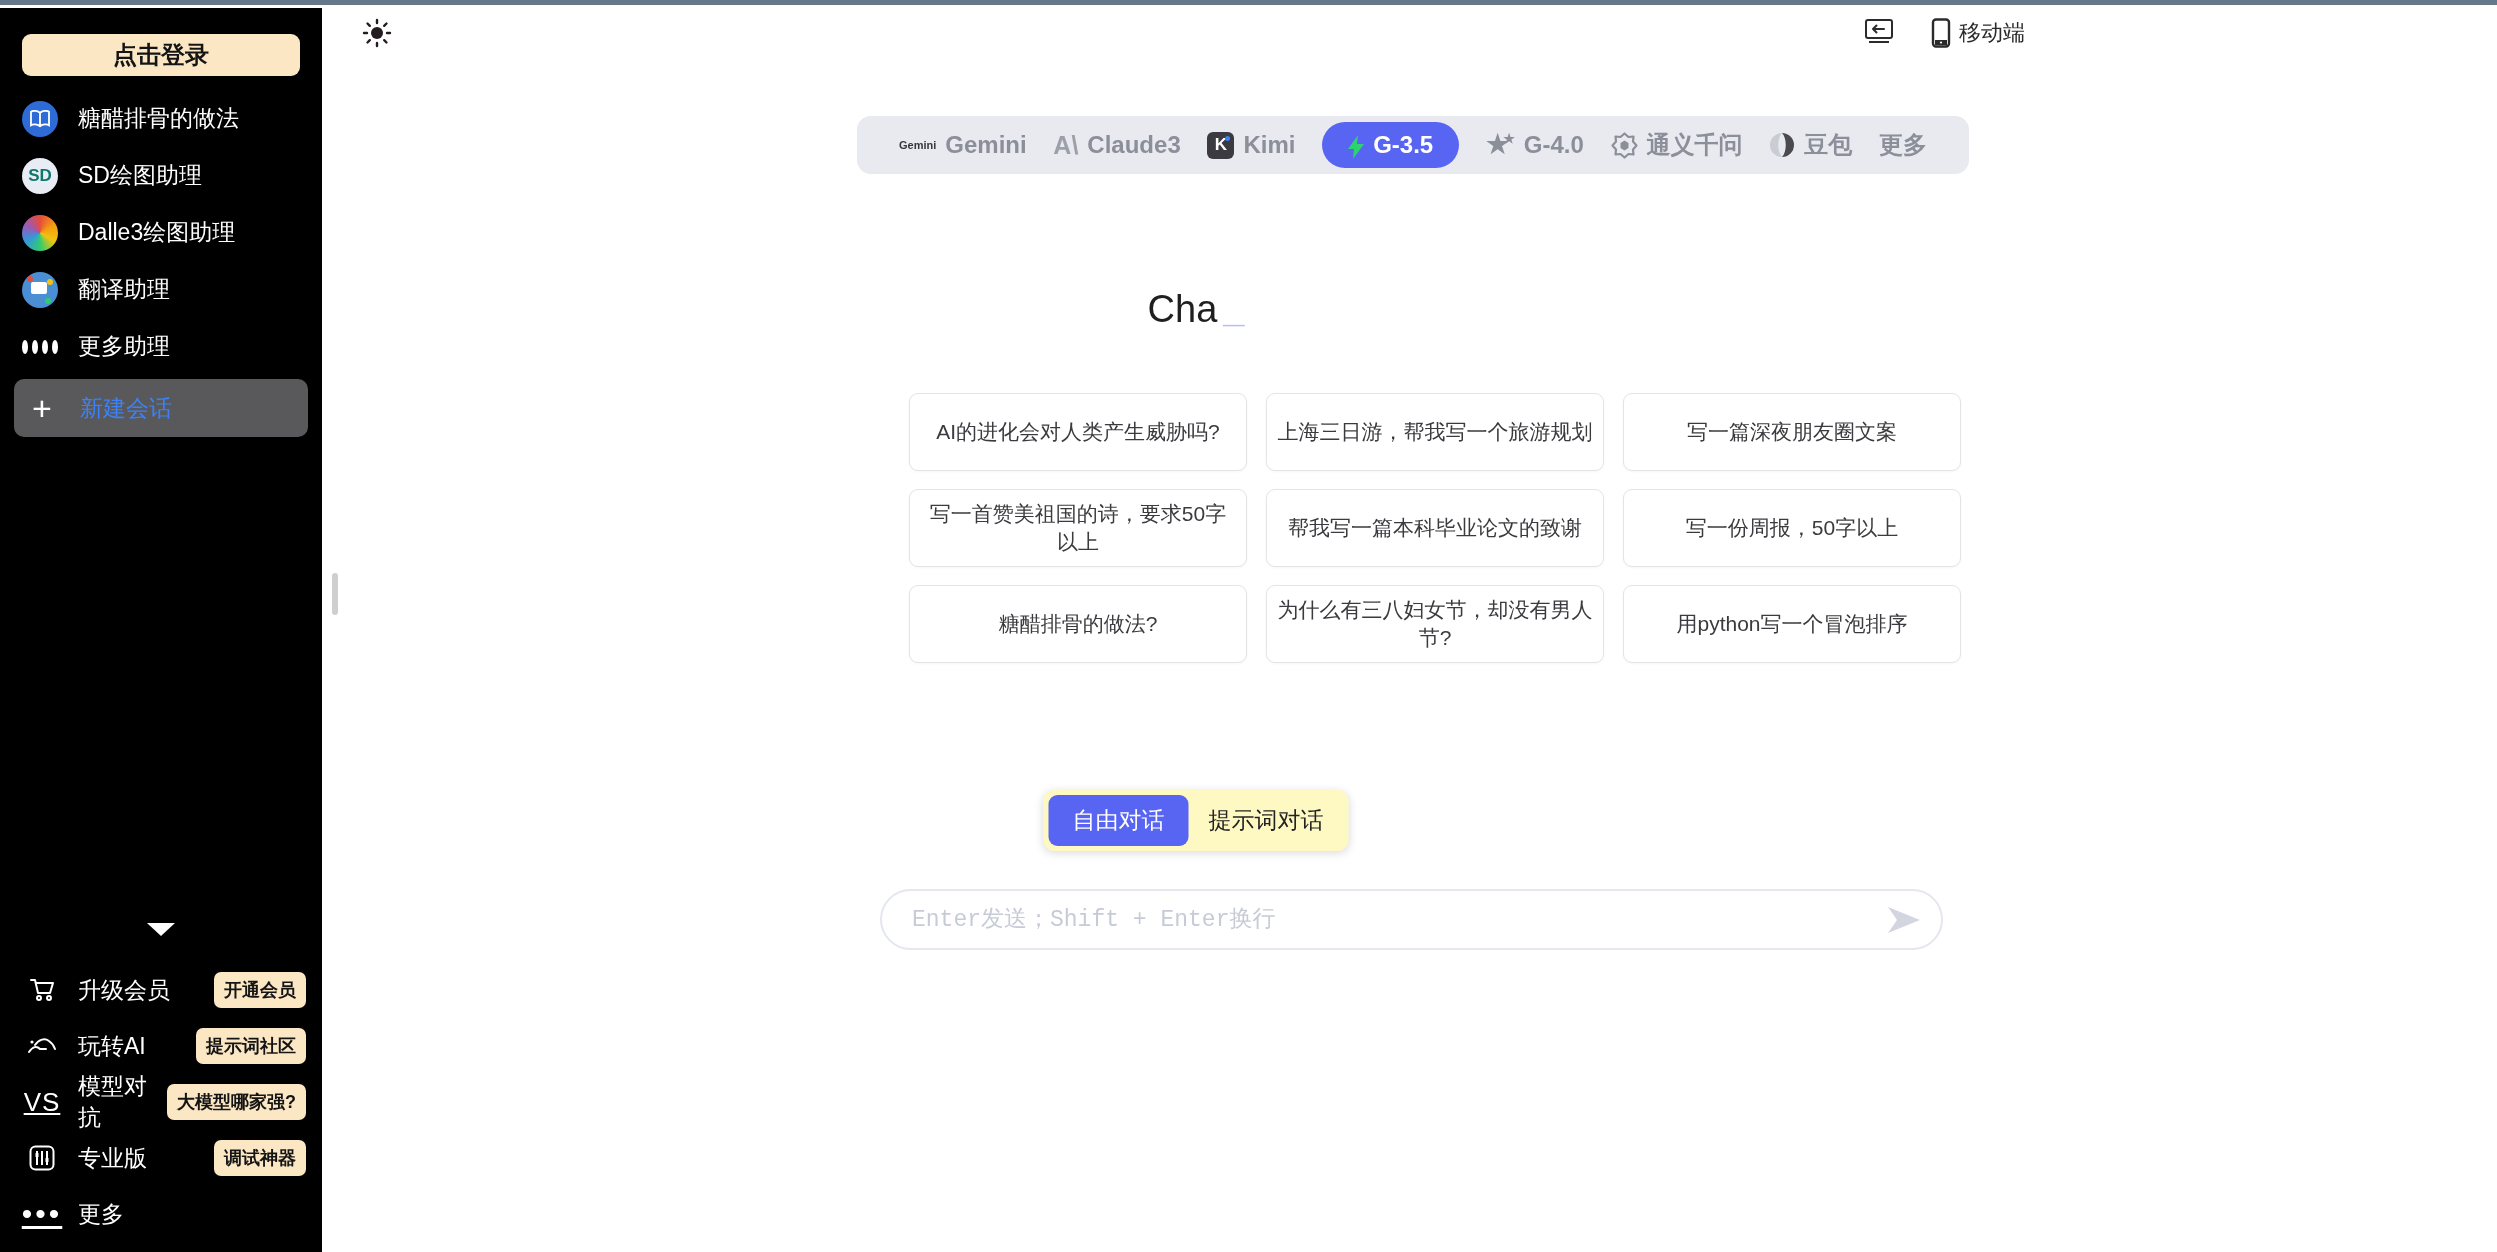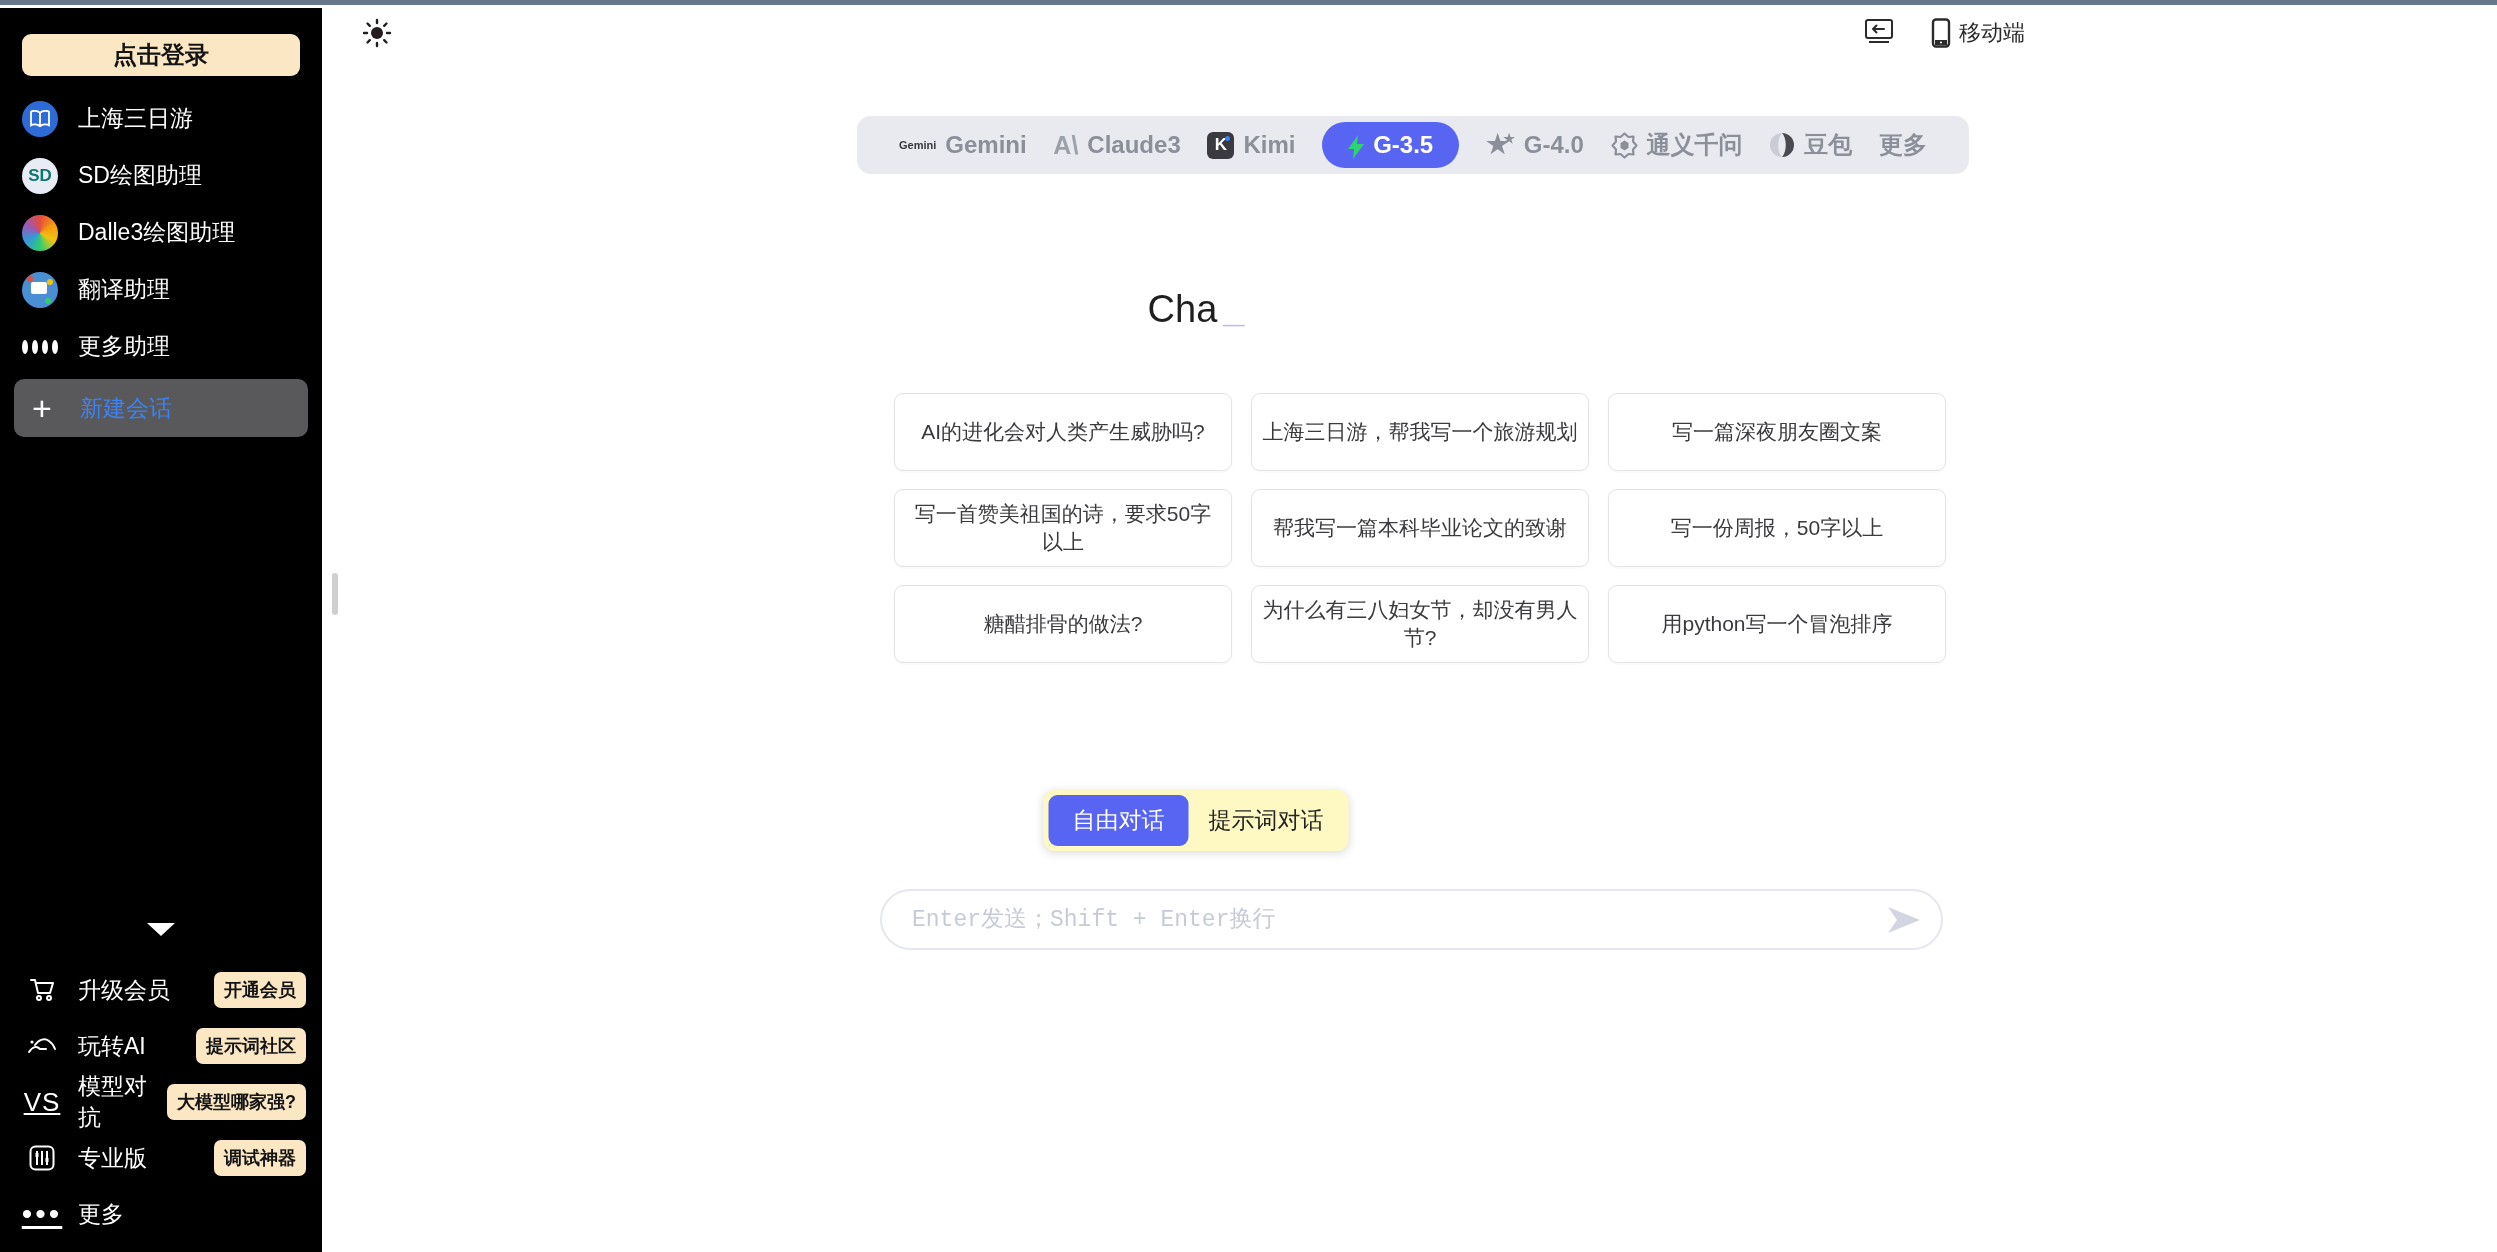--- a/index.html
+++ b/index.html
@@ -56,21 +56,21 @@
   .kimi-sq { width:27px; height:27px; background:#3a3a40; border-radius:6px; color:#fff; font-size:17px; font-weight:bold; display:flex; align-items:center; justify-content:center; position:relative; }
   .kimi-sq i { position:absolute; right:4px; top:4px; width:5px; height:5px; background:#3b82f6; border-radius:50%; }
   .star-main { font-size:26px; color:#8b8f9a; line-height:1; }
   .star-small { font-size:13px; color:#8b8f9a; vertical-align:top; margin-left:-6px; }
 
   
   .hero { position:absolute; left:0; top:288px; width:100%; text-align:center; font-size:38px; color:#1f1f1f; }
   .hero .cursor { color:#b9bdf0; font-weight:bold; margin-left:6px; }
 
   
-  .cards { position:absolute; left:572px; top:393px; display:grid; grid-template-columns:repeat(3,338px); grid-auto-rows:78px; column-gap:19px; row-gap:18px; }
+  .cards { position:absolute; left:587px; top:393px; display:grid; grid-template-columns:repeat(3,338px); grid-auto-rows:78px; column-gap:19px; row-gap:18px; }
   .card { background:#fff; border:1px solid #e4e4e8; border-radius:9px; box-shadow:0 1px 3px rgba(0,0,0,0.04); display:flex; align-items:center; justify-content:center; font-size:21px; color:#3b3b3f; cursor:pointer; padding:0 10px; text-align:center; }
 
   
   .mode-toggle { position:absolute; left:50%; transform:translateX(-50%); top:790px; background:#fef9c3; border-radius:11px; box-shadow:0 2px 10px rgba(0,0,0,0.15); display:flex; align-items:center; padding:5px; }
   .mode-btn { font-size:23px; padding:10px 20px; border:none; background:transparent; color:#222; cursor:pointer; border-radius:9px; font-family:inherit; white-space:nowrap; }
   .mode-btn.active { background:#5865f2; color:#fff; padding:10px 24px; }
 
   
   .composer { position:absolute; left:558px; top:889px; width:1063px; height:61px; background:#fff; border:2px solid #e4e7ef; border-radius:31px; display:flex; align-items:center; padding:0 20px 0 30px; }
   .composer input { flex:1; border:none; outline:none; font-size:23px; color:#333; background:transparent; font-family:"Liberation Mono","DejaVu Sans Mono",monospace; }
@@ -86,21 +86,21 @@
   <aside class="sidebar">
     <button class="login-btn">点击登录</button>
 
     <nav class="nav">
       <div class="nav-item">
         <span class="ic ic-book">
           <svg width="22" height="18" viewBox="0 0 24 20">
               <path d="M12 3 C9 0.5 4 0.5 2 2 L2 17 C4 15.5 9 15.5 12 18 C15 15.5 20 15.5 22 17 L22 2 C20 0.5 15 0.5 12 3 Z M12 3 L12 18" fill="none" stroke="#fff" stroke-width="2"></path>
             </svg>
         </span>
-        <span>上海三日游</span>
+        <span>糖醋排骨的做法</span>
       </div>
       <div class="nav-item">
         <span class="ic ic-sd">SD</span>
         <span>SD绘图助理</span>
       </div>
       <div class="nav-item">
         <span class="ic ic-dalle"></span>
         <span>Dalle3绘图助理</span>
       </div>
       <div class="nav-item">

